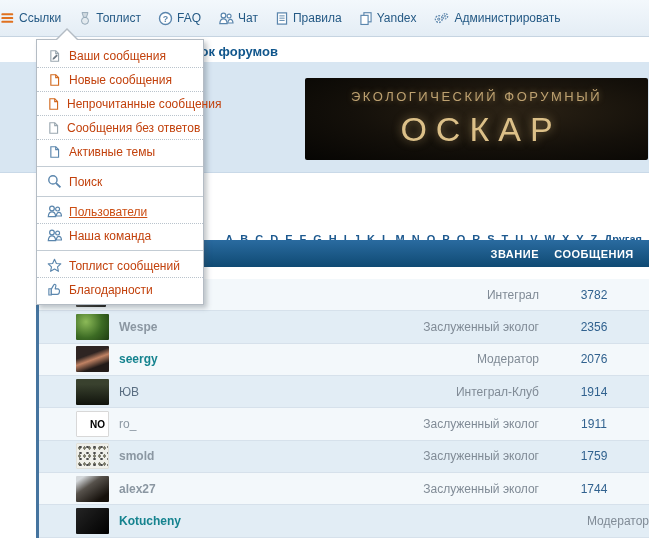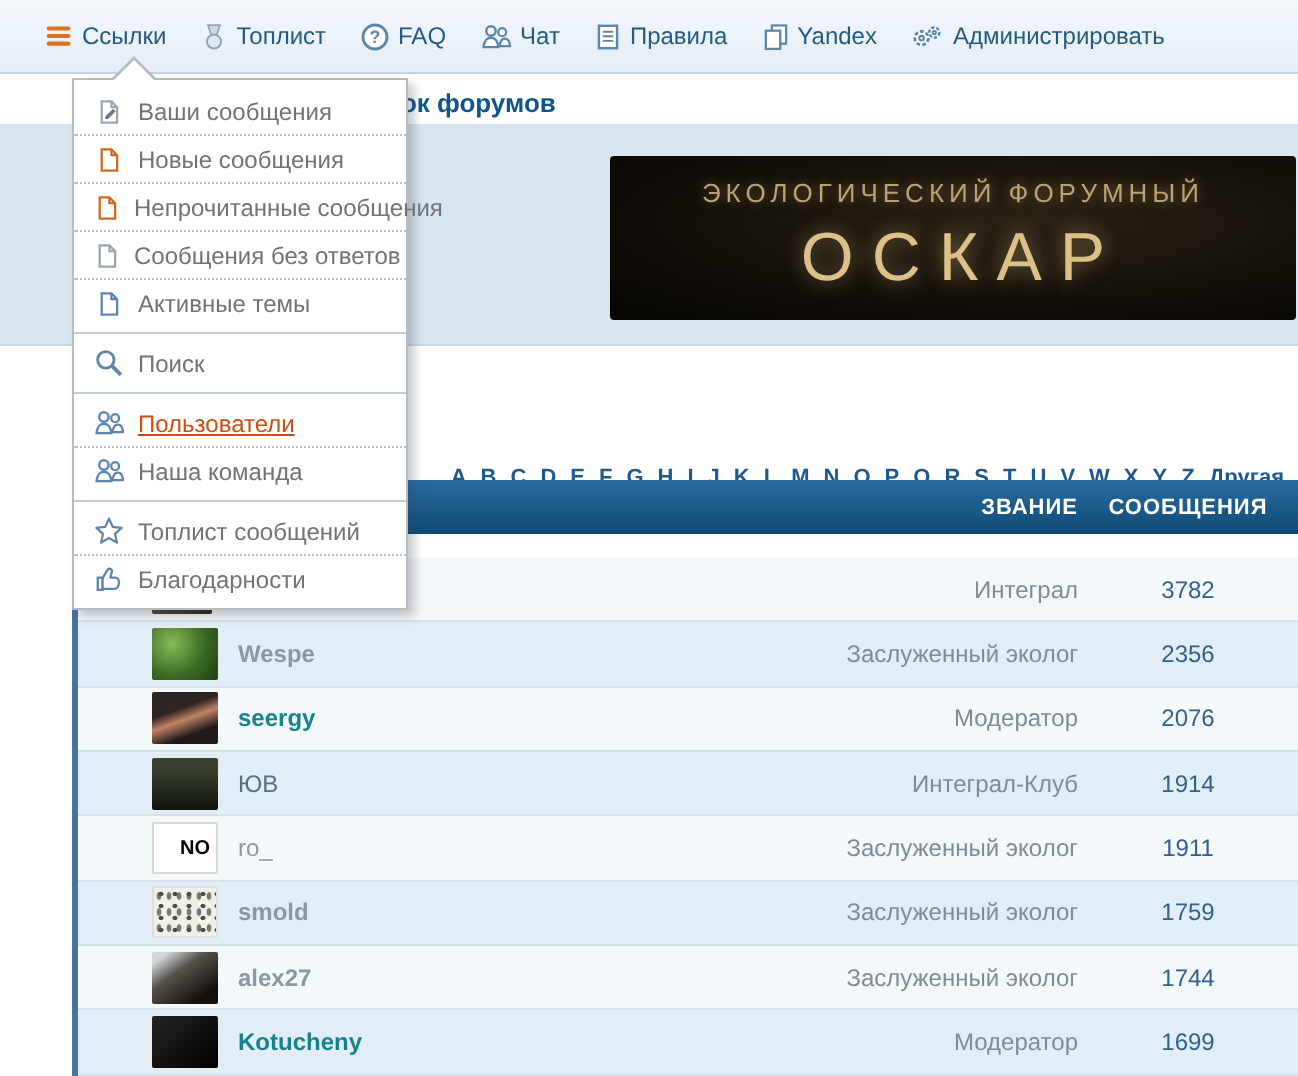--- a/index.html
+++ b/index.html
@@ -8,21 +8,21 @@
     background:#ffffff;
     font-family:"Liberation Sans", sans-serif;
     -webkit-font-smoothing:antialiased;
   }
   
   .navbar{
     position:absolute;top:0;left:0;right:0;height:37px;
     background:linear-gradient(#f3f8fc,#e4edf5);
     border-bottom:1px solid #c6d4e1;
     display:flex;align-items:center;gap:17px;
-    padding-left:22px;box-sizing:border-box;
+    box-sizing:border-box;
   }
   .nav-item{display:flex;align-items:center;gap:4px;color:#255a85;font-size:12px;cursor:pointer;white-space:nowrap;}
   .nav-item .ic{display:flex;align-items:center;}
   
   .breadcrumb{
     position:absolute;top:44px;left:168px;
     font-size:13px;font-weight:bold;color:#10568c;z-index:1;
   }
   
   .banner-panel{
@@ -105,21 +105,21 @@
   }
   .dropdown::after{
     content:"";position:absolute;top:-10px;left:20px;
     border:10px solid transparent;border-top-width:0;border-bottom-color:#ffffff;
   }
   .menu-item{
     height:23px;display:flex;align-items:center;gap:7px;
     padding:0 10px;cursor:pointer;
   }
   .menu-item .ic{display:flex;align-items:center;width:15px;justify-content:center;}
-  .menu-label{font-size:12px;color:#737373;white-space:nowrap;}
+  .menu-label{font-size:12px;color:#c2410c;white-space:nowrap;}
   .menu-item.dotted{border-bottom:1px dotted #b9c3cc;}
   .menu-item.active .menu-label{color:#cc4e13;text-decoration:underline;}
   .menu-sep{border-top:1px solid #c3ccd4;margin:3px 0;}
 </style>
 </head>
 <body>
 
 <div class="navbar">
     <div class="nav-item">
       <span class="ic">
@@ -292,21 +292,20 @@
       </div>
       <div class="cell-rank">Заслуженный эколог</div>
       <div class="cell-posts">1744</div>
     </div>
     <div class="member-row even">
       <div class="cell-user">
         <div class="avatar av-black"></div>
         <span class="username u-teal u-bold">Kotucheny</span>
       </div>
       <div class="cell-rank">Модератор</div>
-      <div class="cell-posts">1699</div>
     </div>
   </div>
 
 <div class="dropdown">
     <div class="menu-item dotted">
       <span class="ic">
         <svg width="13" height="14" viewBox="0 0 16 16">
           <path d="M3.5 1.5h6l3.5 3.5v9.5h-9.5z" fill="#fff" stroke="#9aa7b0" stroke-width="1.4"></path>
           <path d="M9.5 1.5v3.5h3.5" fill="none" stroke="#9aa7b0" stroke-width="1.4"></path>
           <path d="M6 10.5l4.5-4.5 1.6 1.6-4.5 4.5-2 .4z" fill="#6b7782"></path>

